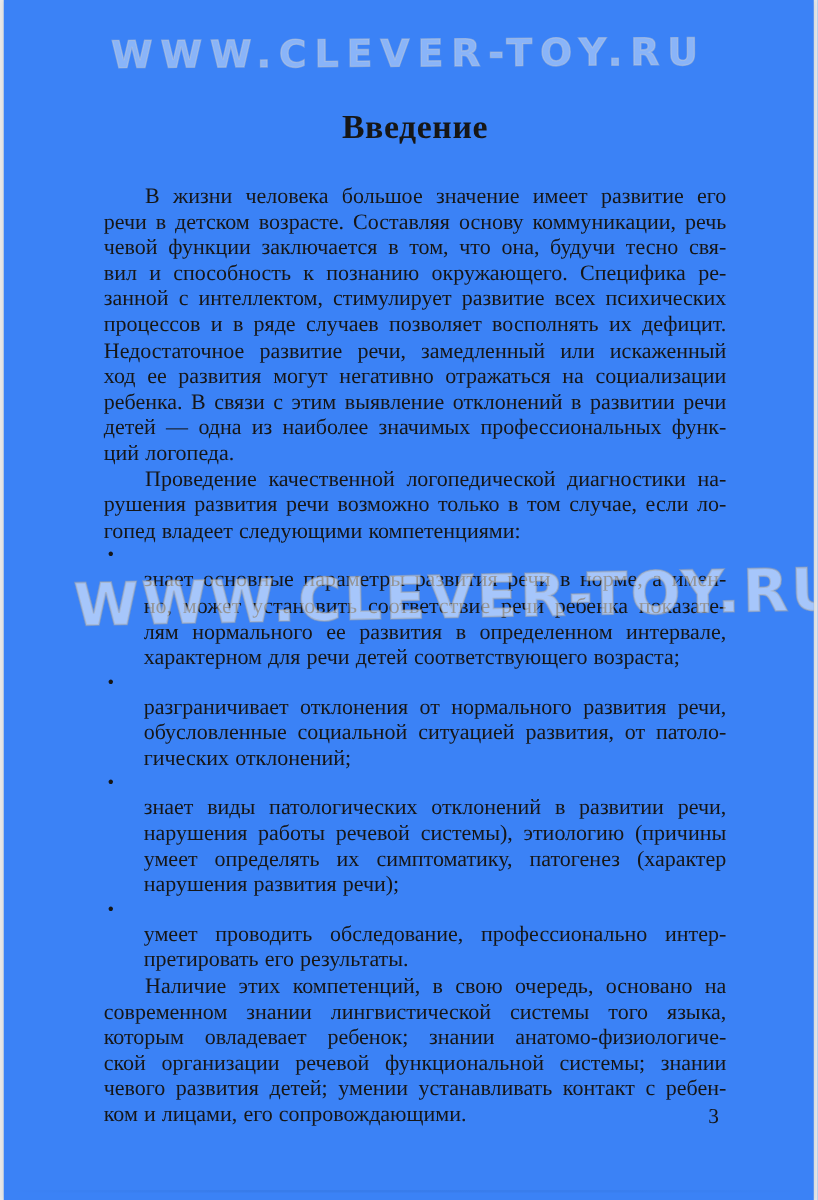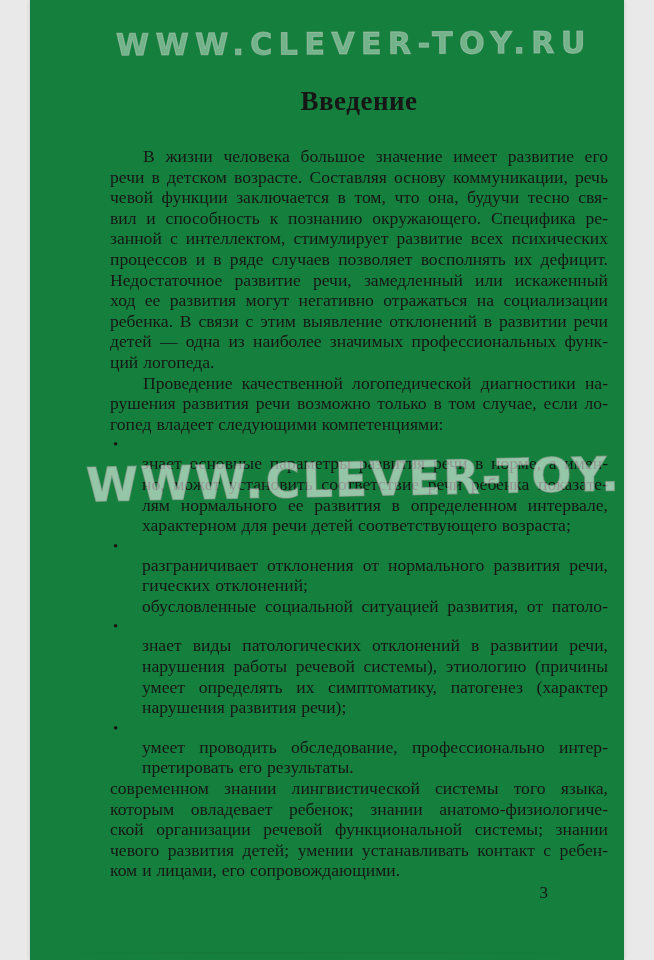--- a/index.html
+++ b/index.html
@@ -1,20 +1,20 @@
 <!DOCTYPE html>
 <html><head>
 <meta charset="utf-8">
 <style>
   html,body{margin:0;padding:0;background:#e9e9e9;}
   .page{
     position:relative;
-    width:594px;height:960px;
+    width:648px;height:960px;
     margin:0 auto;
-    background:#15803d;
+    background:#3b82f6;
     overflow:hidden;
     font-family:"Liberation Serif", serif;
     color:#161616;
     box-shadow:0 0 4px rgba(0,0,0,.15);
   }
   .title{
     position:absolute;
     top:68px;left:80px;width:498px;
     text-align:center;
     font-size:27px;
@@ -119,42 +119,43 @@
           <div class="line">знает основные параметры развития речи в норме, а имен-</div>
           <div class="line">но, может установить соответствие речи ребенка показате-</div>
           <div class="line">лям нормального ее развития в определенном интервале,</div>
           <div class="line last">характерном для речи детей соответствующего возраста;</div>
         </div>
       </div>
       <div class="para bullet">
         <span class="marker">•</span>
         <div class="lines">
           <div class="line">разграничивает отклонения от нормального развития речи,</div>
+          <div class="line">обусловленные социальной ситуацией развития, от патоло-</div>
           <div class="line last">гических отклонений;</div>
-          <div class="line">обусловленные социальной ситуацией развития, от патоло-</div>
         </div>
       </div>
       <div class="para bullet">
         <span class="marker">•</span>
         <div class="lines">
           <div class="line">знает виды патологических отклонений в развитии речи,</div>
           <div class="line">нарушения работы речевой системы), этиологию (причины</div>
           <div class="line">умеет определять их симптоматику, патогенез (характер</div>
           <div class="line last">нарушения развития речи);</div>
         </div>
       </div>
       <div class="para bullet">
         <span class="marker">•</span>
         <div class="lines">
           <div class="line">умеет проводить обследование, профессионально интер-</div>
           <div class="line last">претировать его результаты.</div>
         </div>
       </div>
       <div class="para plain">
         <div class="lines">
+          <div class="line indent">Наличие этих компетенций, в свою очередь, основано на</div>
           <div class="line">современном знании лингвистической системы того языка,</div>
           <div class="line">которым овладевает ребенок; знании анатомо-физиологиче-</div>
           <div class="line">ской организации речевой функциональной системы; знании</div>
           <div class="line">чевого развития детей; умении устанавливать контакт с ребен-</div>
           <div class="line last">ком и лицами, его сопровождающими.</div>
         </div>
       </div>
     </div>
 
   <div class="watermark middle">WWW.CLEVER-TOY.RU</div>

